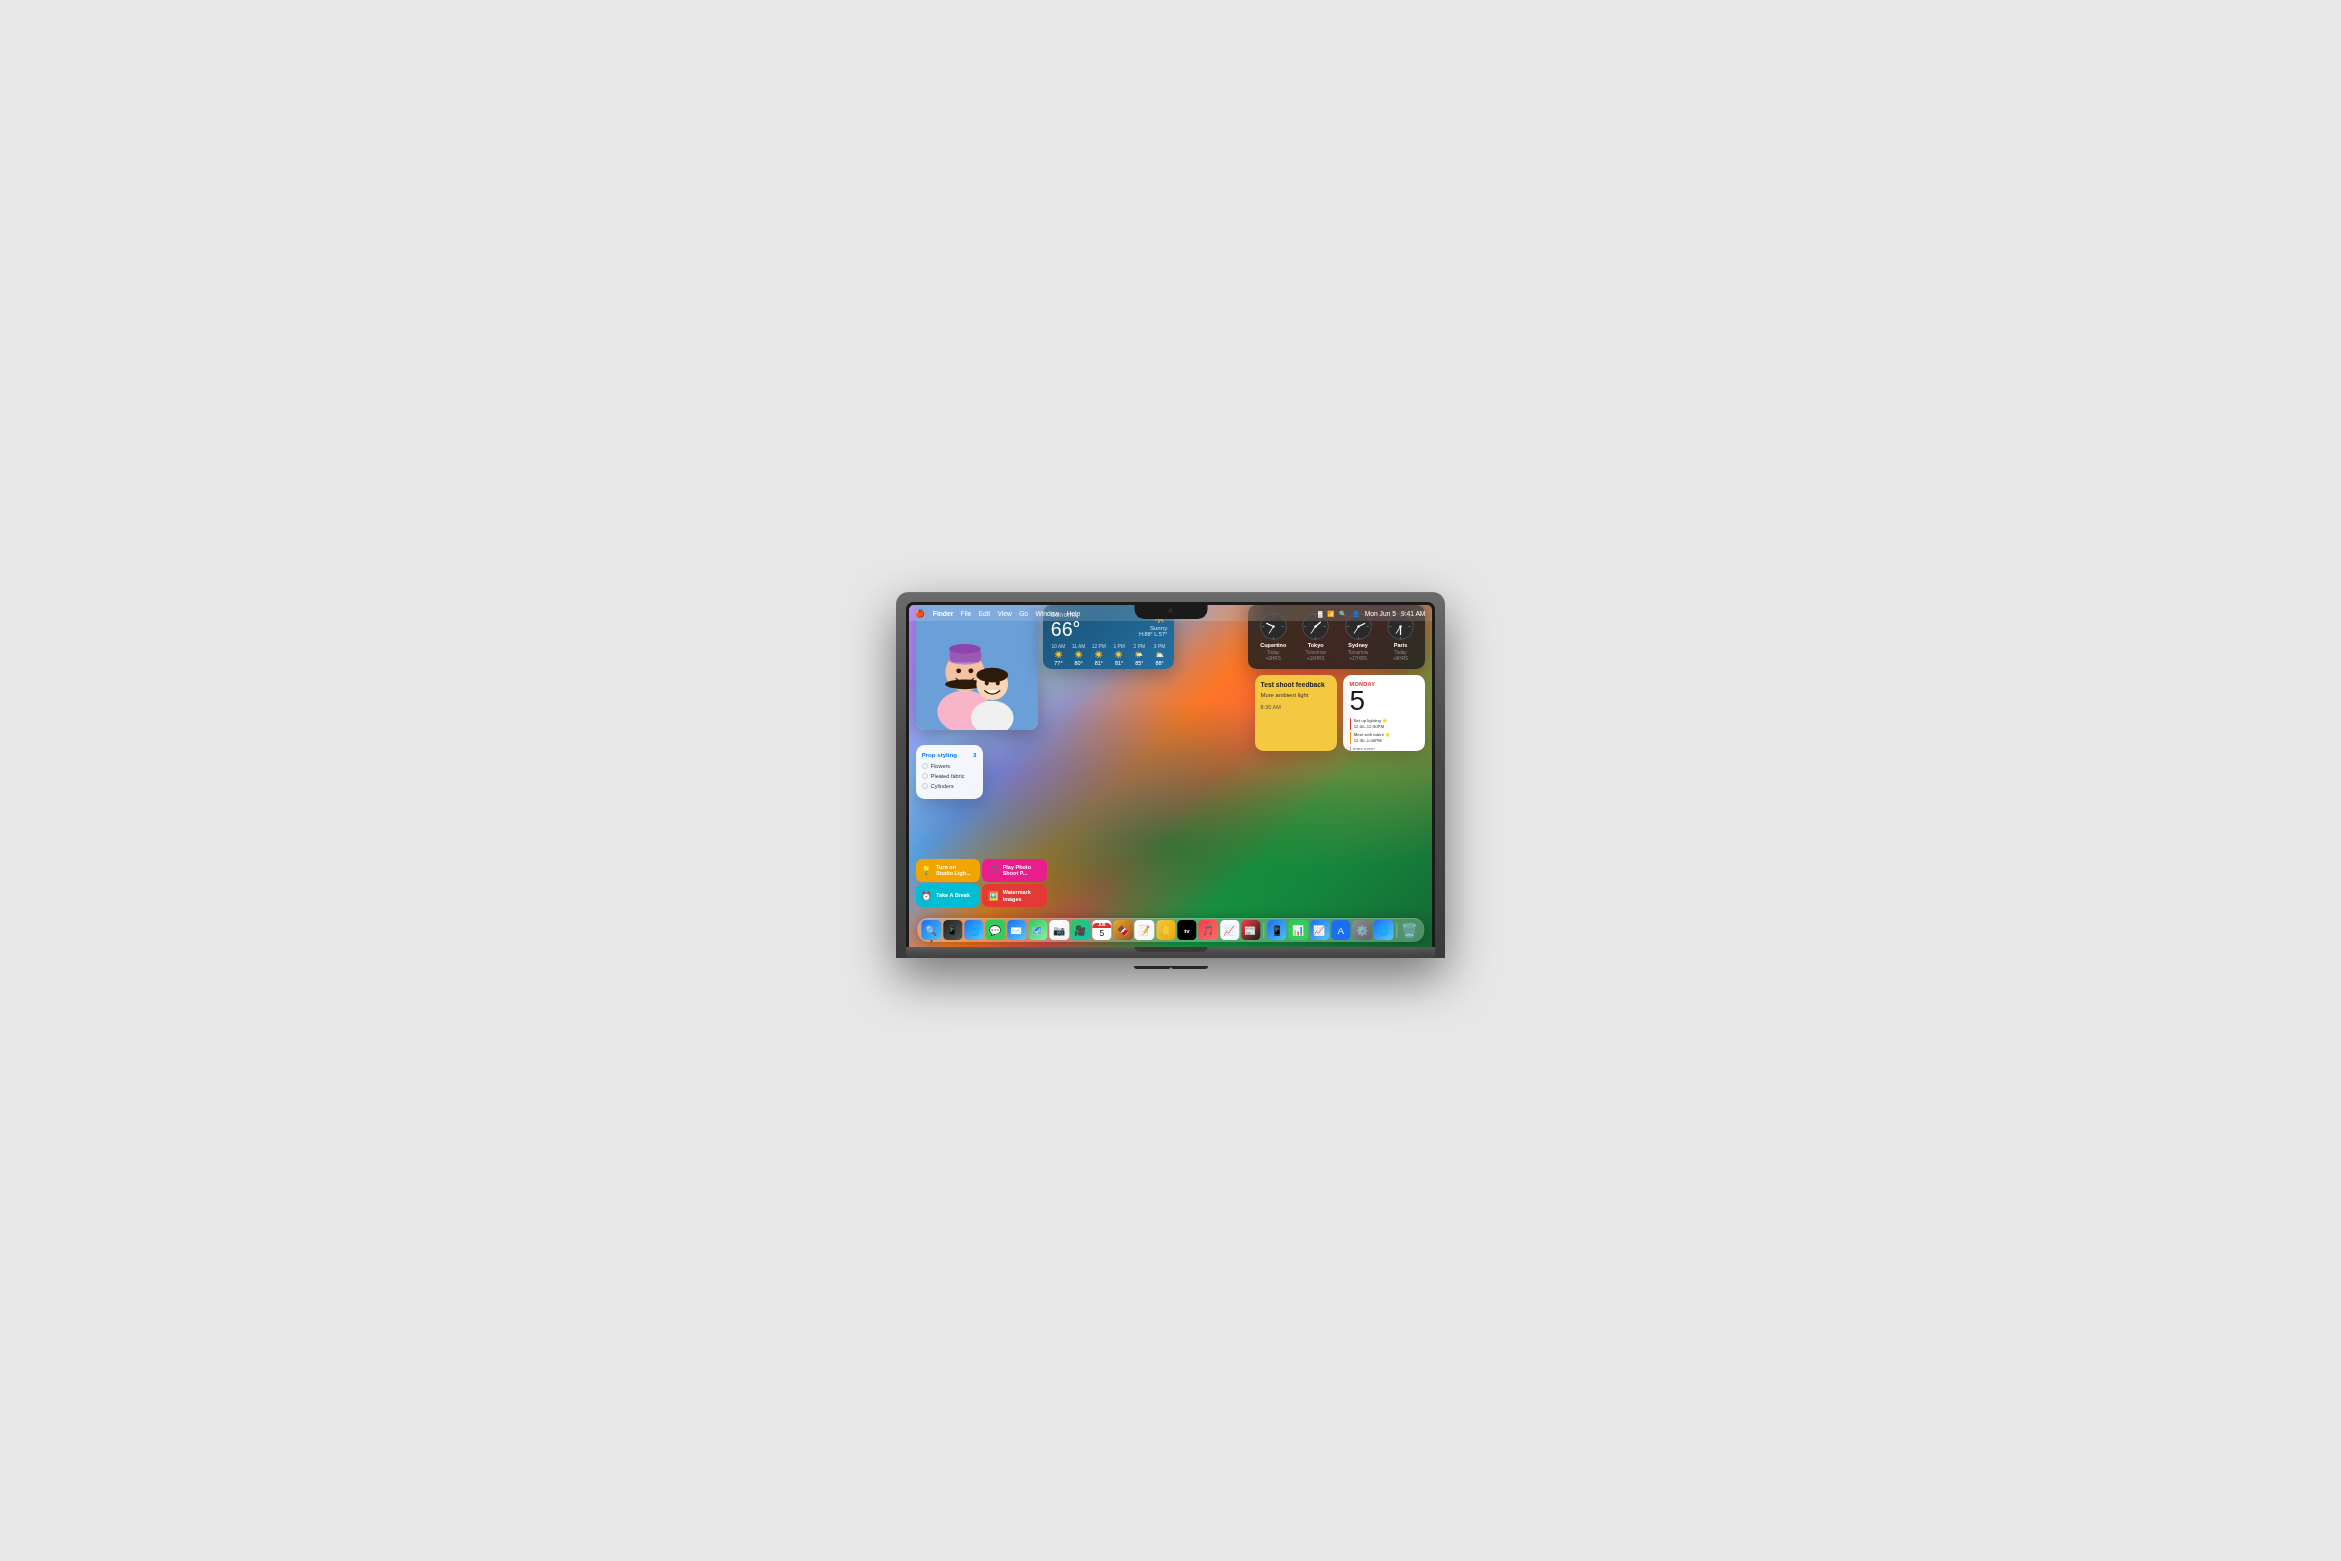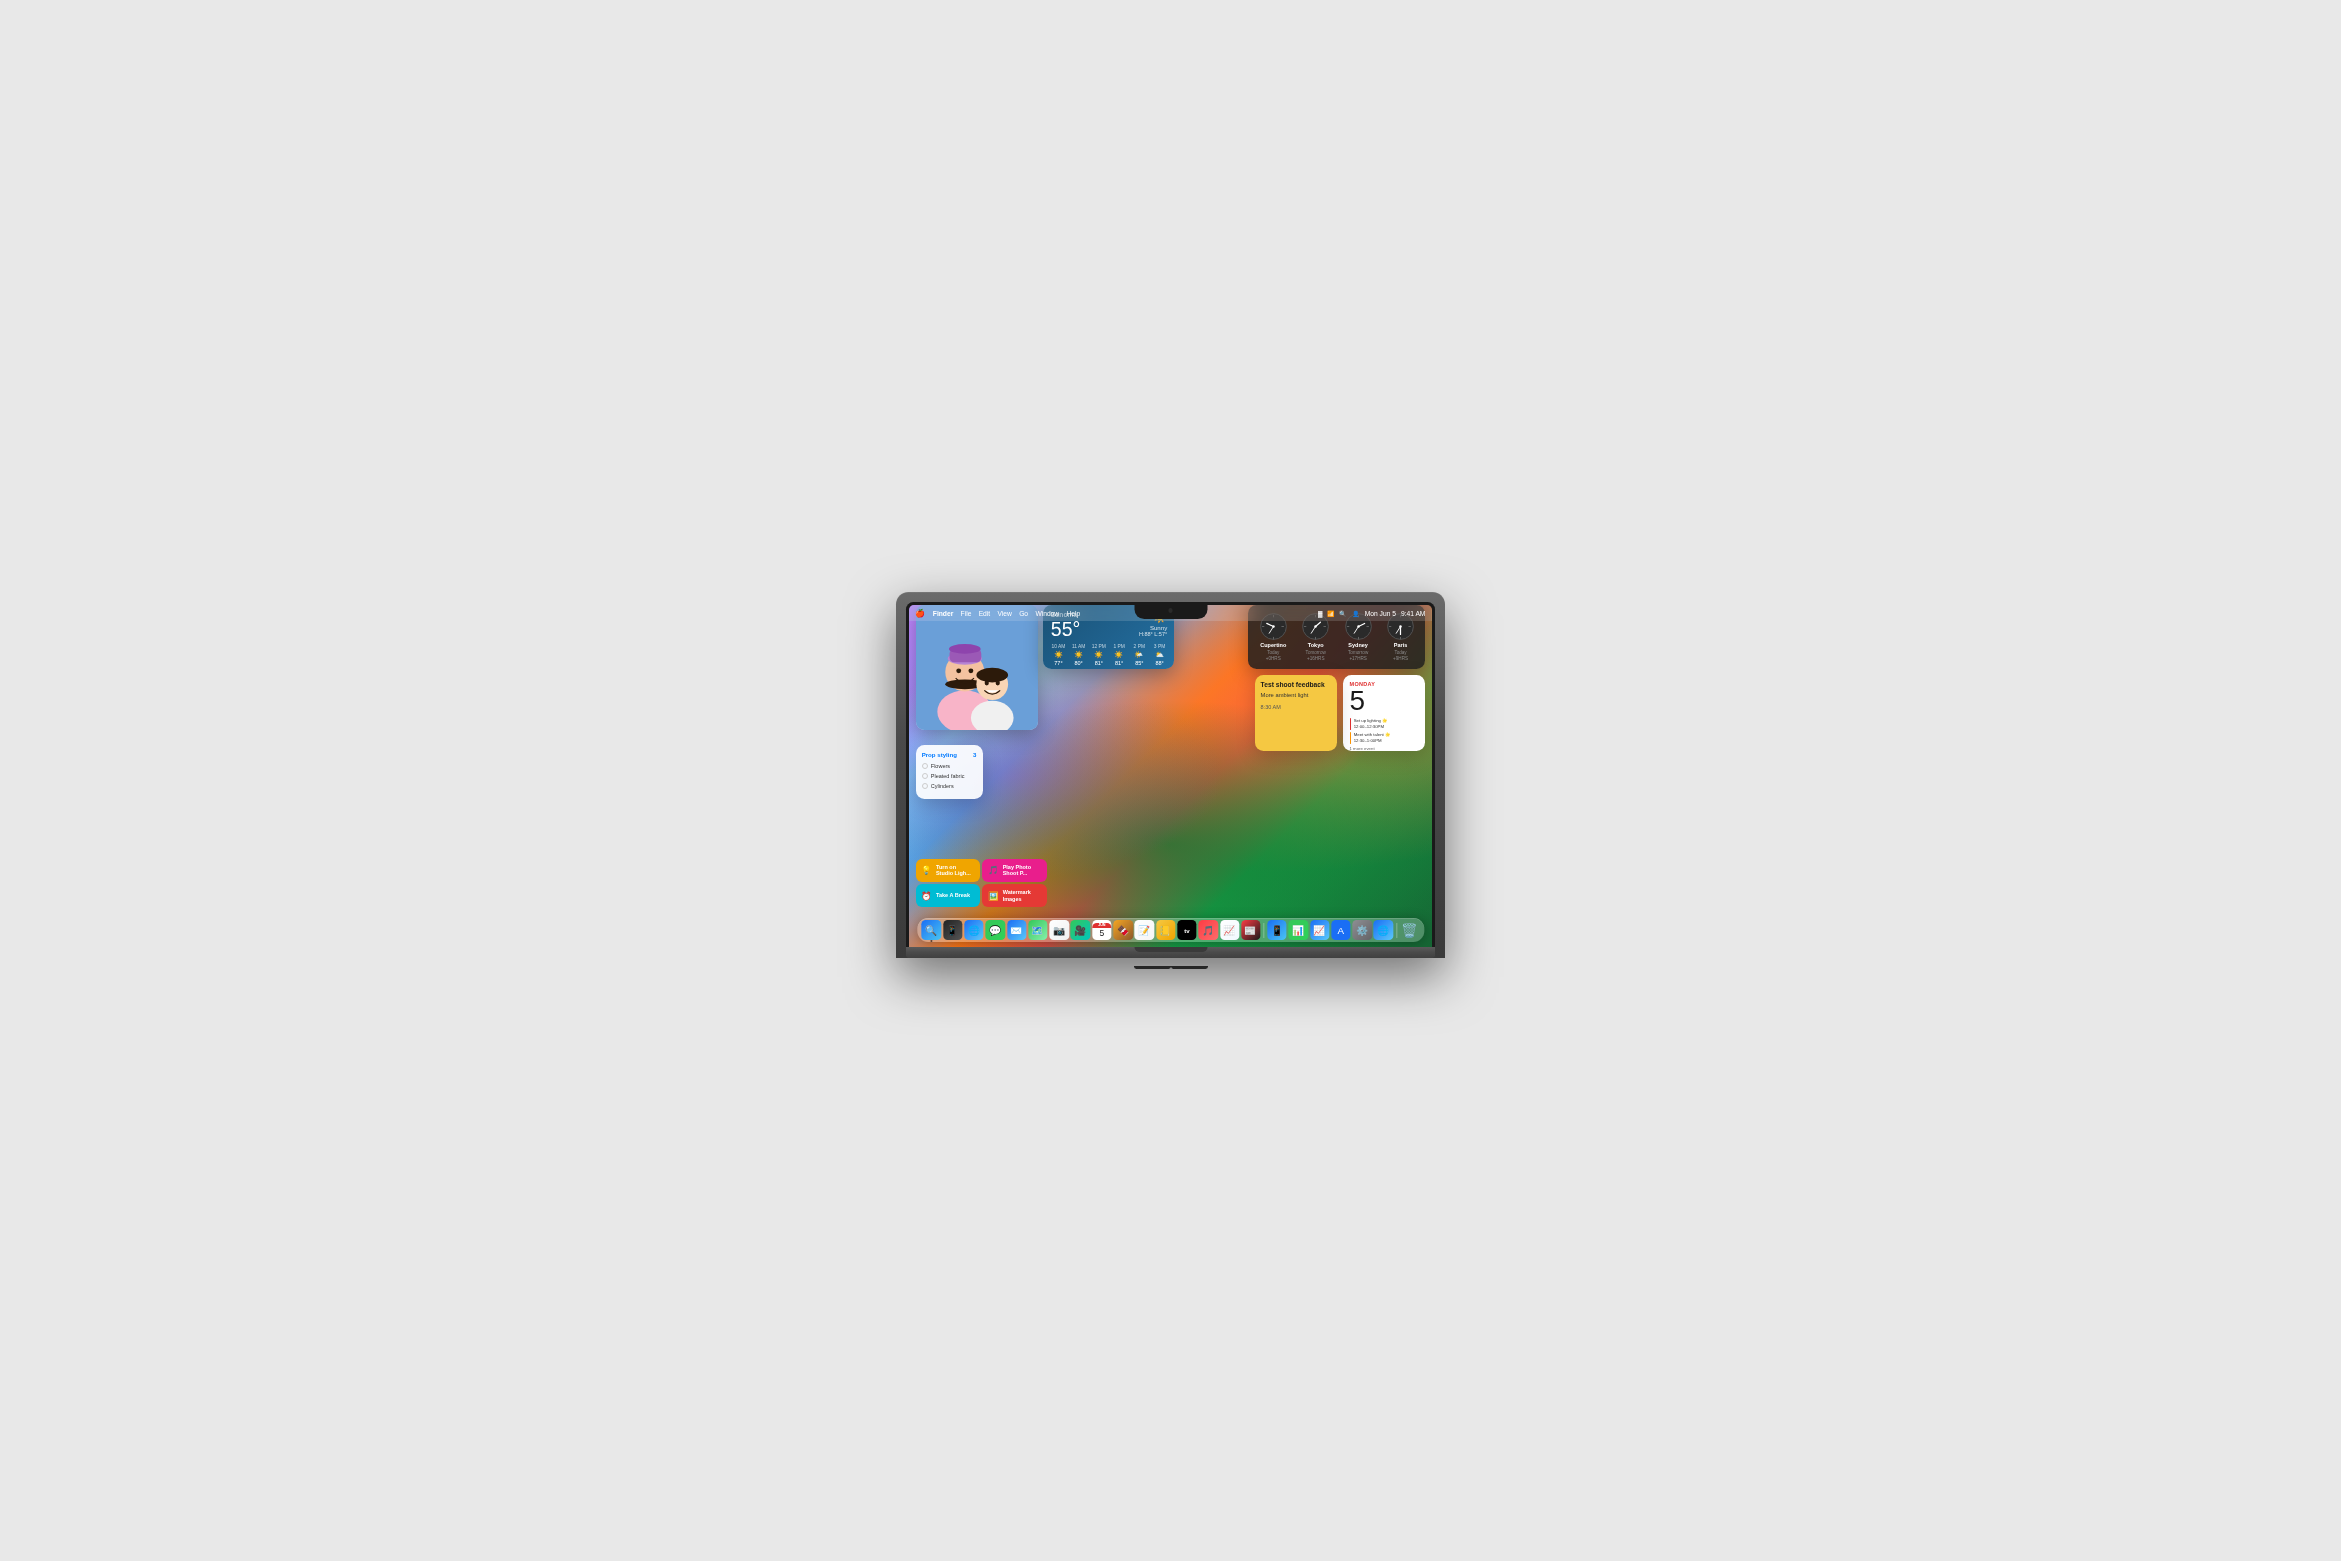--- a/index.html
+++ b/index.html
@@ -616,21 +616,21 @@
 
               <path d="M 114 140 Q 125 148 136 140" stroke="none" fill="white"></path>
             </svg>
           </div>
         </div>
 
         <div class="weather-widget">
           <div style="display:flex;justify-content:space-between;align-items:flex-start;">
             <div>
               <div class="weather-city">Sonoma</div>
-              <div class="weather-temp">55°</div>
+              <div class="weather-temp">66°</div>
             </div>
             <div style="text-align:right;">
               <div style="font-size:11px;">☀️</div>
               <div class="weather-condition">Sunny</div>
               <div class="weather-hi-lo">
                 <span>H:88°</span> <span>L:57°</span>
               </div>
             </div>
           </div>
           <div class="weather-forecast">

